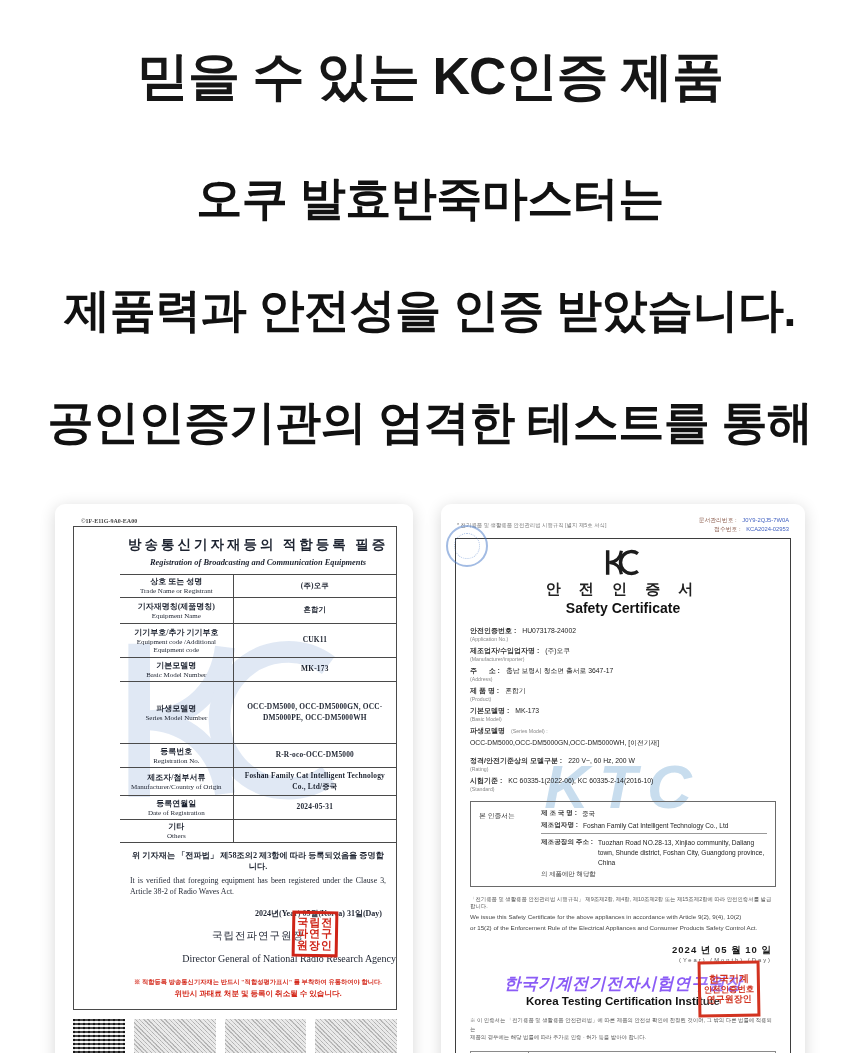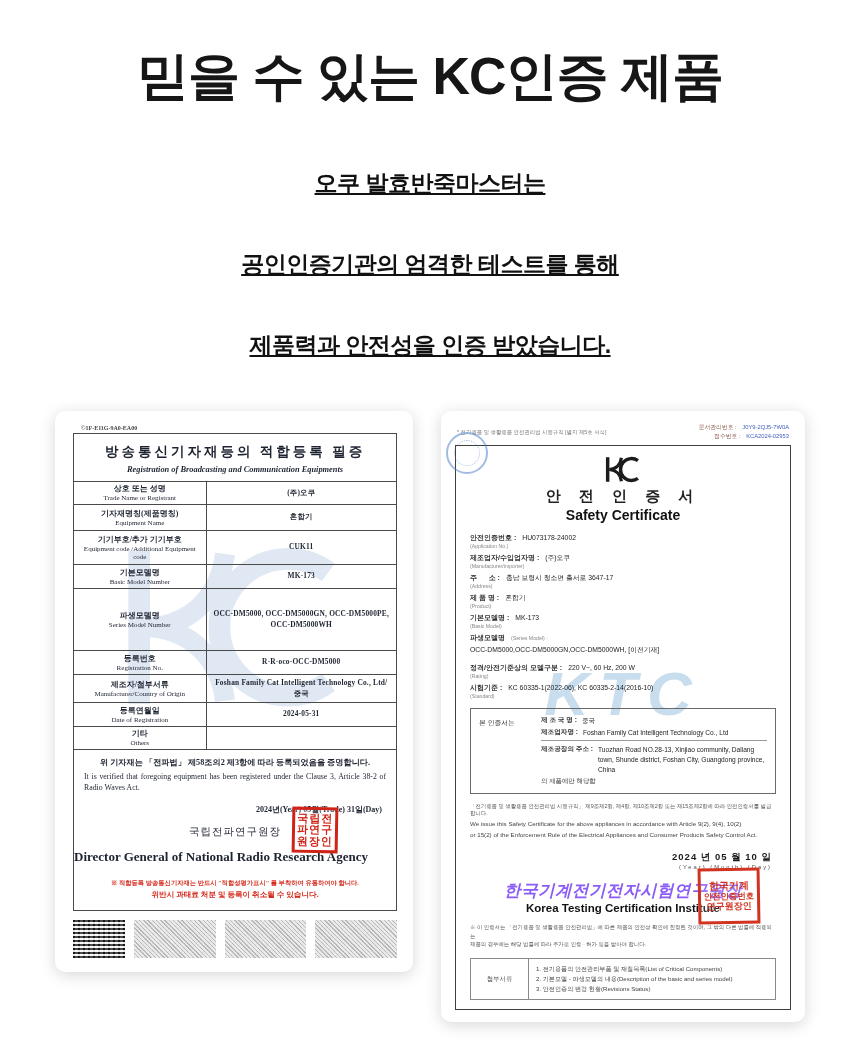--- a/index.html
+++ b/index.html
@@ -4,31 +4,31 @@
 <style>
   * { margin:0; padding:0; box-sizing:border-box; }
   html,body { background:#ffffff; }
   body { font-family:"Liberation Sans", sans-serif; color:#1a1a1a; }
   .canvas { position:relative; width:860px; height:1053px; margin:0 auto; background:#fff; overflow:hidden; }
 
   
   .hero { text-align:center; padding-top:42px; }
   .hero-title { font-size:52px; font-weight:900; letter-spacing:-1px; color:#161616; }
   .hero-sub { margin-top:56px; }
-  .hero-sub p { font-size:23px; font-weight:600; color:#111; margin-bottom:50px; letter-spacing:-0.5px;text-decoration:underline; }
+  .hero-sub p { font-size:46px; font-weight:600; color:#111; margin-bottom:50px; letter-spacing:-0.5px; }
 
   
   .certs { display:flex; justify-content:center; align-items:flex-start; gap:28px; margin-top:8px; }
   .card { background:#fff; border-radius:10px; box-shadow:0 3px 16px rgba(0,0,0,0.16); }
 
   
   .card-l { width:358px; padding:14px 16px 14px 18px; }
   .doc-code { font-size:6px; color:#444; font-weight:bold; font-family:"Liberation Serif", serif; margin:0 0 2px 8px; }
   .lc-frame { position:relative; border:1.5px solid #4a4a4a; font-family:"Liberation Serif", serif; color:#1d2330; background:#fff; }
-  .lc-inner { position:relative; z-index:1; }
+  .lc-inner { position:relative; z-index:1;margin-left:46px; }
   .lc-watermark { position:absolute; z-index:0; top:110px; left:36px; width:250px; opacity:0.55; color:#c7d6ec; }
   .lc-title { text-align:center; font-size:13.5px; font-weight:bold; letter-spacing:3px; padding-top:9px; }
   .lc-subtitle { text-align:center; font-size:8.4px; font-weight:bold; font-style:italic; padding:4px 0 7px; }
   .lc-table { width:100%; border-collapse:collapse;text-align:center; }
   .lc-table td { border:1px solid #4a4a4a; padding:2px 5px; vertical-align:middle; }
   .lc-table td:first-child { border-left:none; width:41%; }
   .lc-table td:last-child { border-right:none; }
   .lc-table tr:last-child td { border-bottom:1px solid #4a4a4a; }
   .lk { font-size:8px; font-weight:bold; line-height:1.25; }
   .le { font-size:7px; line-height:1.15; }
@@ -38,21 +38,21 @@
   .lc-statement { padding:7px 10px 2px; }
   .lc-st-ko { font-size:8.2px; font-weight:bold; text-align:center; }
   .lc-st-en { font-size:7.8px; margin-top:3px; line-height:1.45; text-align:justify; }
   .lc-date { text-align:right; font-size:8px; font-weight:bold; padding:8px 14px 0 0; }
   .lc-issuer { position:relative; text-align:center; margin-top:6px; }
   .lc-issuer-ko { font-size:10.5px; font-weight:normal; letter-spacing:1px; }
   .lc-seal { position:absolute; right:58px; top:-14px; width:46px; height:46px; border:3px solid #cf2417;
              display:flex; flex-direction:column; justify-content:center; align-items:center;
              transform:rotate(1deg); background:rgba(255,255,255,0.2); }
   .lc-seal span { color:#cf2417; font-size:11px; font-weight:700; line-height:1.05; letter-spacing:1px; }
-  .lc-issuer-en { text-align:left; font-size:13px; font-weight:bold; margin-top:10px; }
+  .lc-issuer-en { text-align:right; font-size:10px; font-weight:normal; margin-top:10px; }
   .lc-warning { text-align:center; margin:14px 4px 10px; color:#d42a1c; }
   .lc-warn1 { font-size:6.3px; font-weight:bold; }
   .lc-warn2 { font-size:7.6px; font-weight:bold; margin-top:2px; }
   .lc-bottom { display:flex; gap:9px; margin-top:9px; height:38px; }
   .qr-block { width:52px; height:38px; background:
       repeating-linear-gradient(0deg, rgba(20,20,20,0.75) 0 2px, rgba(250,250,250,0.9) 2px 4px),
       repeating-linear-gradient(90deg, #222 0 2px, #f2f2f2 2px 5px); }
   .noise-strip { flex:1; height:38px; background:
       repeating-linear-gradient(45deg, rgba(120,120,120,0.35) 0 1px, rgba(235,235,235,0.9) 1px 3px),
       repeating-linear-gradient(-45deg, rgba(150,150,150,0.3) 0 1px, transparent 1px 2px), #e9e9e9; }
@@ -113,22 +113,22 @@
 </style>
 </head>
 <body>
 
 <div class="canvas">
 
   <div class="hero">
     <div class="hero-title">믿을 수 있는 KC인증 제품</div>
     <div class="hero-sub">
       <p>오쿠 발효반죽마스터는</p>
+      <p>제품력과 안전성을 인증 받았습니다.</p>
       <p>공인인증기관의 엄격한 테스트를 통해</p>
-      <p>제품력과 안전성을 인증 받았습니다.</p>
     </div>
   </div>
 
   <div class="certs">
 
     <div class="card card-l">
       <div class="doc-code">©1F-E11G-9A0-EA00</div>
       <div class="lc-frame">
         <svg class="lc-watermark" viewBox="0 0 300 200" aria-hidden="true">
           <path d="M35 8 V192" stroke="currentColor" stroke-width="26" fill="none"></path>
@@ -203,21 +203,21 @@
                   <div class="le">Others</div>
                   </td>
               <td class="lv"></td>
             </tr>
           </tbody>
             </table>
           <div class="lc-statement">
             <div class="lc-st-ko">위 기자재는 「전파법」 제58조의2 제3항에 따라 등록되었음을 증명합니다.</div>
             <div class="lc-st-en">It is verified that foregoing equipment has been registered under the Clause 3, Article 38-2 of Radio Waves Act.</div>
           </div>
-          <div class="lc-date">2024년(Year)  05월(Trade)  31일(Day)</div>
+          <div class="lc-date">2024년(Year)  05월(Korea)  31일(Day)</div>
           <div class="lc-issuer">
             <span class="lc-issuer-ko">국립전파연구원장</span>
             <div class="lc-seal">
               <span>국립전</span>
               <span>파연구</span>
               <span>원장인</span>
             </div>
           </div>
           <div class="lc-issuer-en">Director General of National Radio Research Agency</div>
           <div class="lc-warning">

